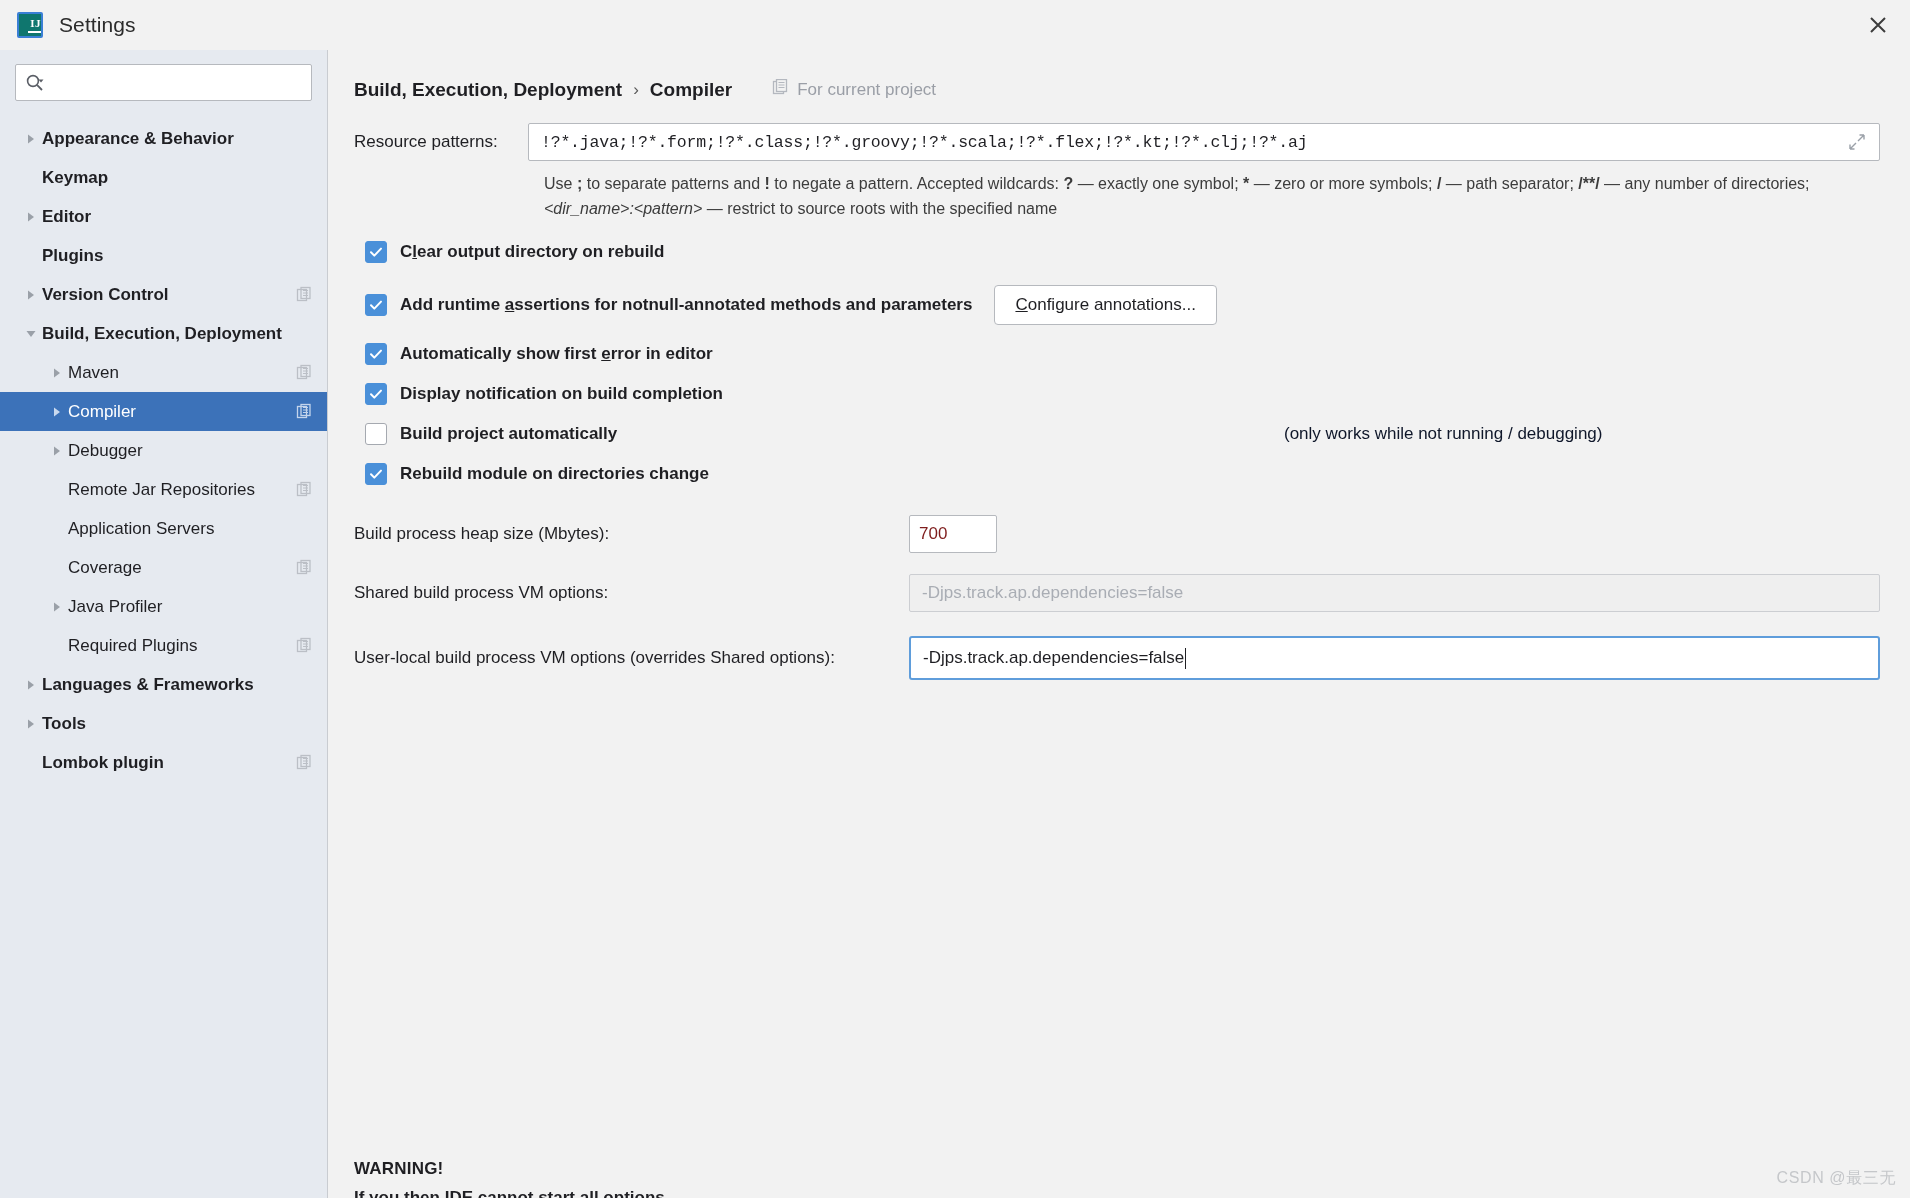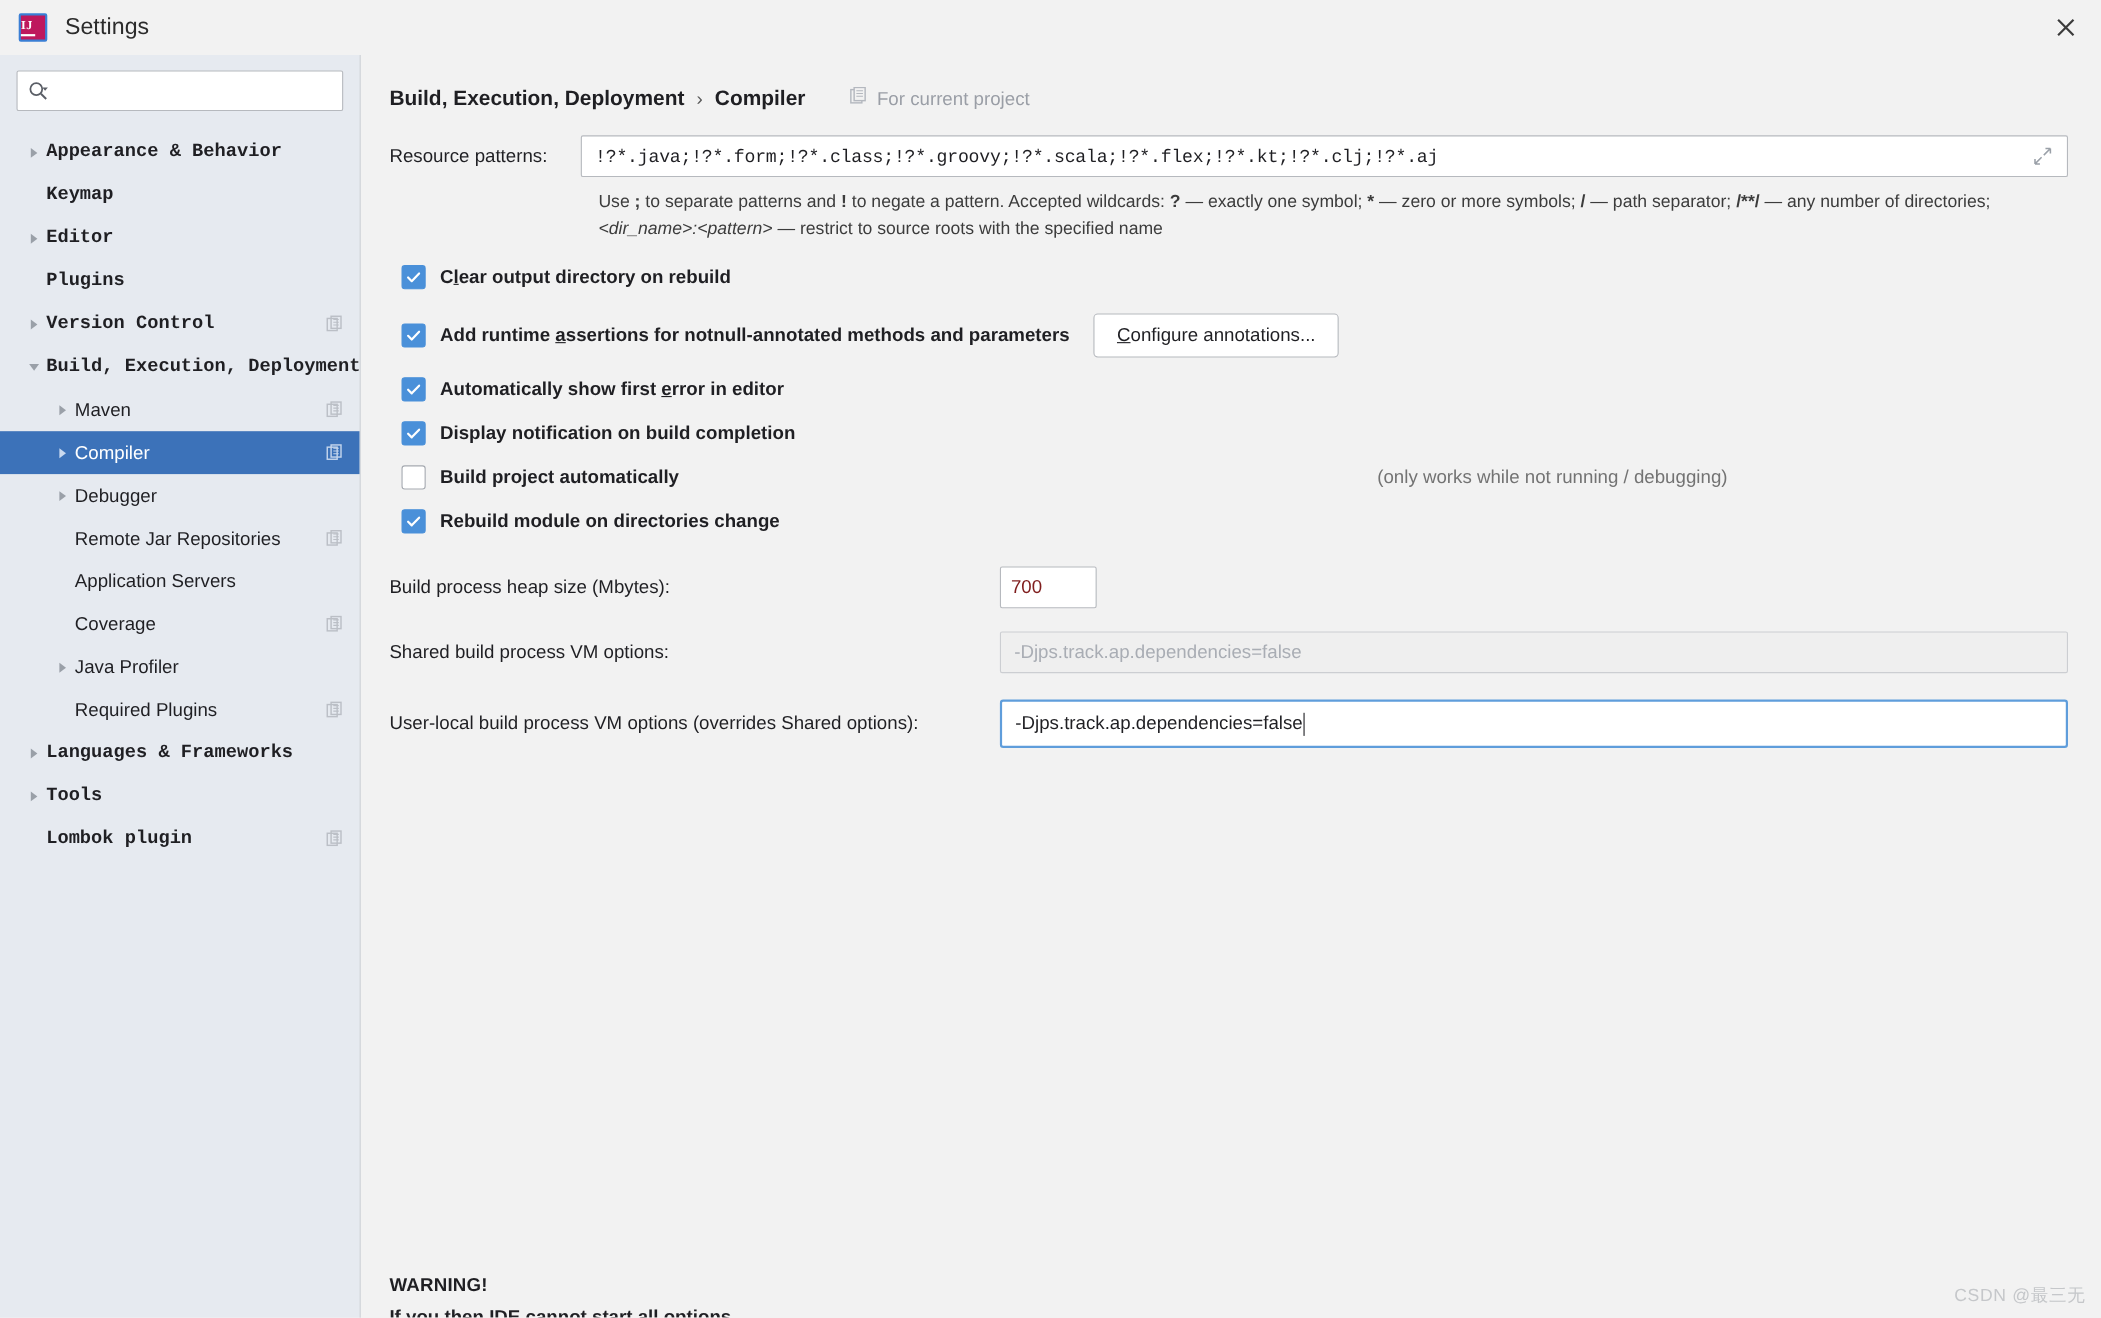--- a/index.html
+++ b/index.html
@@ -22,25 +22,25 @@
     height: 50px;
     flex: 0 0 50px;
     background: #f2f2f2;
     display: flex;
     align-items: center;
     padding-left: 17px;
     position: relative;
   }
   .ij-logo {
     width: 26px; height: 26px;
-    background: #be185d;
+    background: #0f766e;
     border: 2px solid #3a7fd5;
     border-radius: 2px;
     display: flex;
-    align-items: flex-start;
+    align-items: flex-end;
     justify-content: center;
     flex-direction: column;
     flex: 0 0 26px;
   }
   .ij-logo .ij-text {
     color: #ffffff;
     font-size: 11px;
     font-weight: bold;
     letter-spacing: 0.5px;
     line-height: 11px;
@@ -118,21 +118,21 @@
     color: #1f1f23;
     white-space: nowrap;
   }
   .tree-item.depth0 .label { font-weight: bold; }
   .tree-item.depth1 .label { font-weight: normal; }
   .tree-item.selected .label { color: #ffffff; }
   .tree-item .spacer { flex: 1 1 auto; }
   .proj-icon { flex: 0 0 auto; display: flex; align-items: center; opacity: .85; }
   .tree-item.selected .proj-icon svg path,
   .tree-item.selected .proj-icon svg rect { stroke: #dbe6f5; }
-  .indent0 { padding-left: 20px; font-family: Liberation Mono, monospace; }
+  .indent0 { padding-left: 20px; }
   .indent1 { padding-left: 46px; }
 
   
   .content {
     flex: 1 1 auto;
     background: #f2f2f2;
     position: relative;
     overflow: hidden;
     padding: 0 30px 0 26px;
   }
@@ -202,23 +202,23 @@
   .cb-label {
     margin-left: 13px;
     font-size: 17px;
     color: #1f1f23;
     white-space: nowrap;
     font-weight: bold;
   }
   .cb-label u { text-decoration: underline; }
   .hint {
     font-size: 17px;
-    color: #737373;
+    color: #0f172a;
     position: absolute;
-    left: 898px;
+    left: 930px;
     white-space: nowrap;
   }
   .cb-row { position: relative; }
 
   .btn {
     margin-left: 22px;
     height: 40px;
     padding: 0 20px;
     background: #ffffff;
     border: 1px solid #b6b9be;

